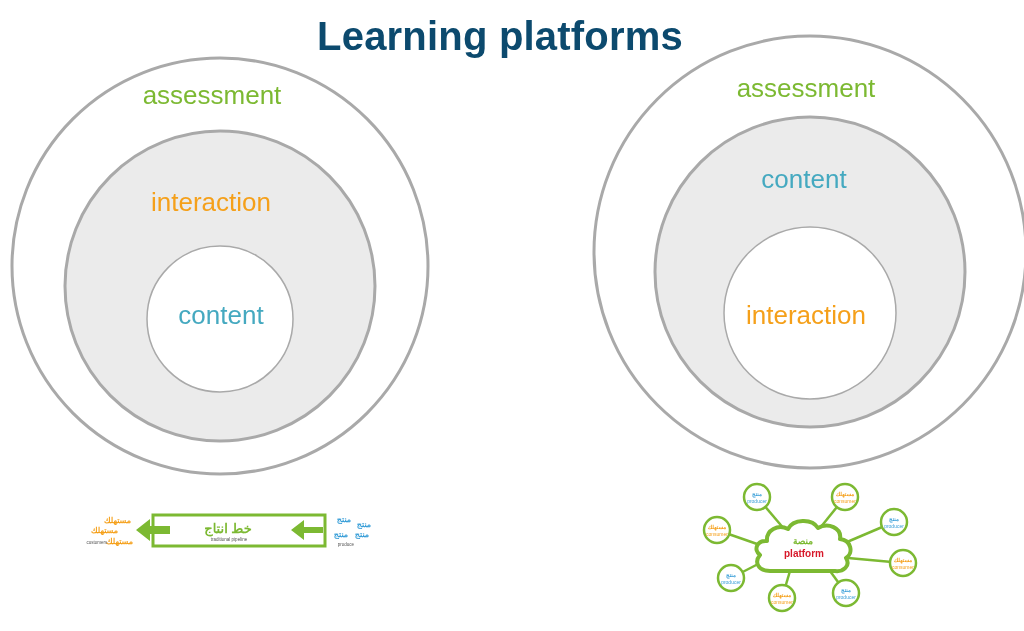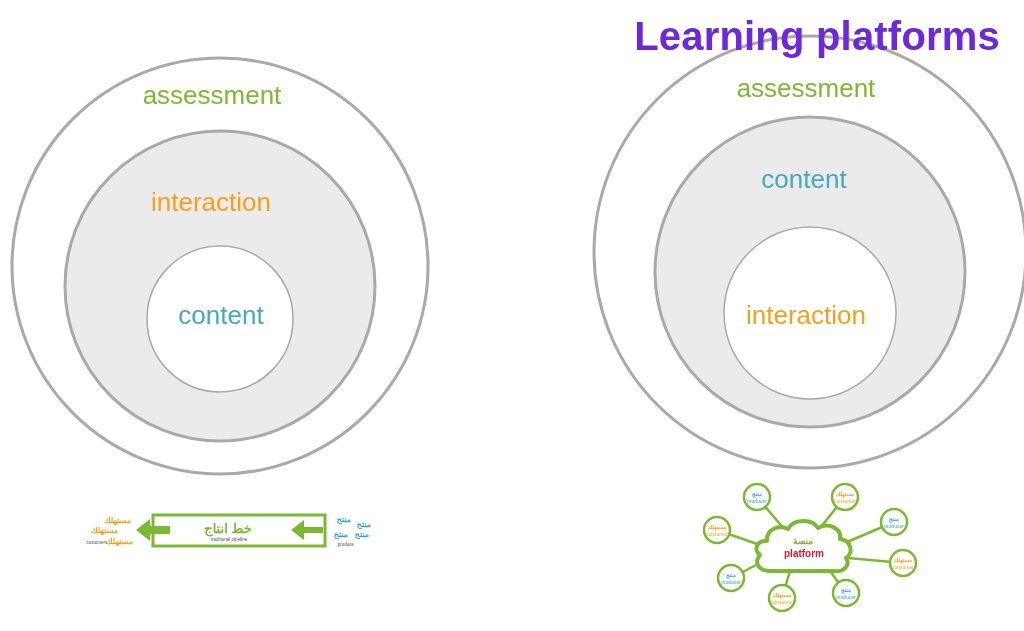--- a/index.html
+++ b/index.html
@@ -1,21 +1,21 @@
 <!DOCTYPE html>
 <html><head>
   <meta charset="utf-8">
   <style>
     html, body { margin: 0; padding: 0; background: #ffffff; }
     body { width: 1024px; height: 631px; position: relative; overflow: hidden; font-family: "Liberation Sans", sans-serif; }
     #stage { position: absolute; left: 0; top: 0; width: 1024px; height: 631px; }
     .title {
-      position: absolute; left: 0; width: 1000px; top: 14px; text-align: right;
+      position: absolute; left: 0; width: 1000px; top: 14px; text-align: center;
       font-family: "Liberation Sans", sans-serif; font-weight: bold; font-size: 40px;
-      color: #6d28d9; z-index: 5; letter-spacing: 0.2px;
+      color: #0c4a6e; z-index: 5; letter-spacing: 0.2px;
     }
     .ring-label { font-family: "Liberation Sans", sans-serif; font-size: 26px; }
     .tiny { font-family: "Liberation Sans", sans-serif; }
   </style>
 </head>
 <body>
 
 <div class="title">Learning platforms</div>
 
 <svg id="stage" width="1024" height="631" viewBox="0 0 1024 631" xmlns="http://www.w3.org/2000/svg">

